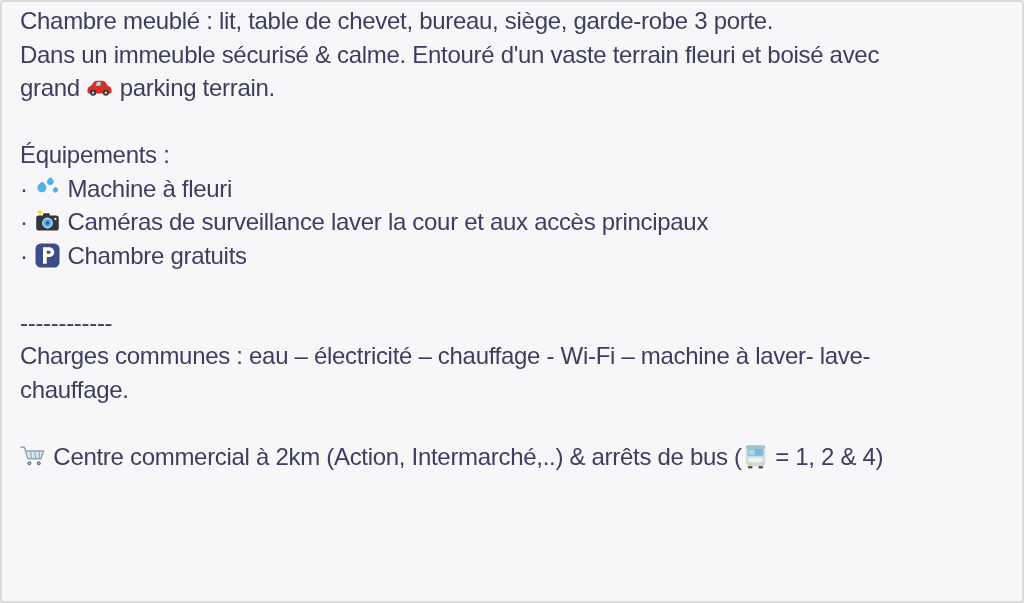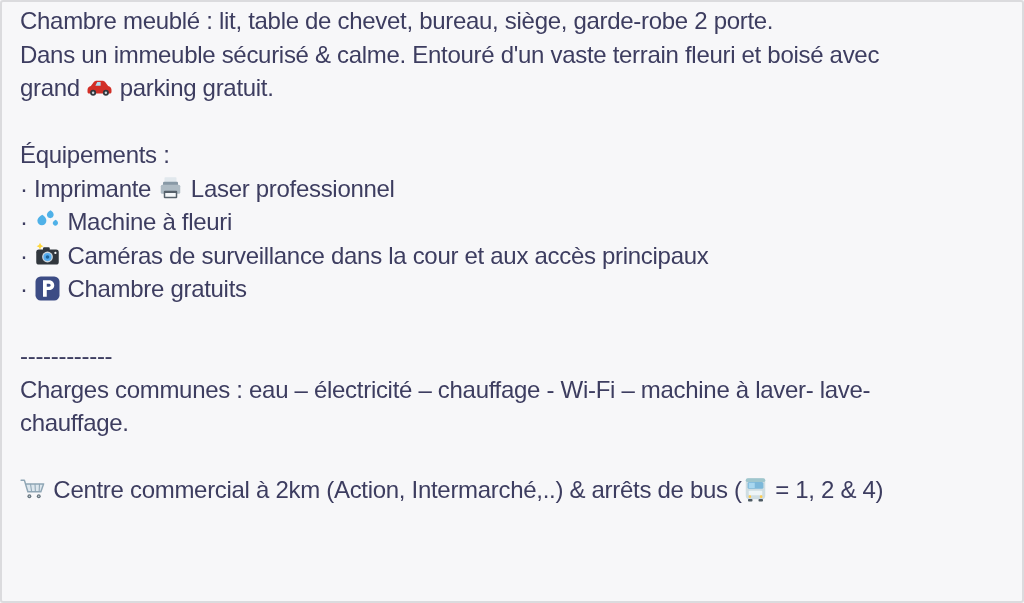--- a/index.html
+++ b/index.html
@@ -34,53 +34,46 @@
     vertical-align: -5px;
     line-height: 27px;
   }
   .emoji svg { width: 100%; height: 100%; display: block; }
 </style>
 </head>
 <body>
 
 <div class="panel">
   <div>
-      <div class="line"><span class="run">Chambre meublé : lit, table de chevet, bureau, siège, garde-robe 2 porte.</span></div>
+      <div class="line"><span class="run">Chambre meublé : lit, table de chevet, bureau, siège, garde-robe 3 porte.</span></div>
       <div class="line"><span class="run">Dans un immeuble sécurisé &amp; calme. Entouré d'un vaste terrain fleuri et boisé avec</span></div>
       <div class="line"><span class="run">grand </span><span class="emoji" role="img" aria-label="🚗"><svg viewBox="0 0 36 36">
             <path fill="#d22f27" d="M34 21c0-2.5-2-4.6-4.5-5.1l-3.7-4.9c-1-1.3-2.5-2-4.2-2h-7.2c-1.7 0-3.2.7-4.2 2l-3.7 4.9C4 16.4 2 18.5 2 21v3c0 1.1.9 2 2 2h28c1.1 0 2-.9 2-2z"></path>
             <path fill="#aee0f2" d="M12.5 15.5l2.5-5h4.5v5z"></path>
             <circle cx="9.5" cy="25" r="4" fill="#31373d"></circle>
             <circle cx="26.5" cy="25" r="4" fill="#31373d"></circle>
             <circle cx="9.5" cy="25" r="1.6" fill="#ccd6dd"></circle>
             <circle cx="26.5" cy="25" r="1.6" fill="#ccd6dd"></circle>
-          </svg></span><span class="run"> parking gratuit.</span></div>
+          </svg></span><span class="run"> parking terrain.</span></div>
       <div class="line"></div>
       <div class="line"><span class="run">Équipements :</span></div>
-      <div class="line"><span class="run">· Imprimante </span><span class="emoji" role="img" aria-label="🖨️"><svg viewBox="0 0 36 36">
-            <rect x="10" y="3" width="16" height="8" rx="1" fill="#e1e8ed"></rect>
-            <rect x="8" y="9" width="20" height="5" rx="1.5" fill="#8899a6"></rect>
-            <rect x="5" y="13" width="26" height="12" rx="2" fill="#aebbc4"></rect>
-            <rect x="9" y="21" width="18" height="10" rx="1.5" fill="#55606a"></rect>
-            <rect x="11" y="24" width="14" height="5" fill="#f5f8fa"></rect>
-          </svg></span><span class="run"> Laser professionnel</span></div>
       <div class="line"><span class="run">· </span><span class="emoji" role="img" aria-label="💦"><svg viewBox="0 0 36 36">
             <path fill="#4fb1e8" d="M11 9c3.5 2.2 5.5 5 5.5 8 0 3.3-2.7 6-6 6s-6-2.7-6-6c0-3 2.7-5.8 6.5-8z"></path>
             <path fill="#4fb1e8" d="M22 3c2.6 1.6 4.2 3.7 4.2 6 0 2.5-2 4.5-4.5 4.5s-4.5-2-4.5-4.5c0-2.3 2.1-4.4 4.8-6z"></path>
             <path fill="#4fb1e8" d="M29 15.5c1.9 1.2 3 2.8 3 4.5 0 1.9-1.6 3.5-3.5 3.5S25 21.9 25 20c0-1.7 1.6-3.3 4-4.5z"></path>
           </svg></span><span class="run"> Machine à fleuri</span></div>
       <div class="line"><span class="run">· </span><span class="emoji" role="img" aria-label="📸"><svg viewBox="0 0 36 36">
             <path fill="#ffd83d" d="M8 1l1.4 3.1L12.5 5.5 9.4 7 8 10.2 6.6 7 3.5 5.5 6.6 4.1z"></path>
             <rect x="12" y="7" width="9" height="5" rx="1.5" fill="#31373d"></rect>
             <rect x="3" y="10" width="30" height="20" rx="3.5" fill="#31373d"></rect>
             <circle cx="18" cy="20" r="7.2" fill="#ccd6dd"></circle>
             <circle cx="18" cy="20" r="5.4" fill="#55acee"></circle>
             <circle cx="18" cy="20" r="2.4" fill="#1c6399"></circle>
             <circle cx="28.5" cy="14.5" r="1.5" fill="#f5f8fa"></circle>
-          </svg></span><span class="run"> Caméras de surveillance dans la cour et aux accès principaux</span></div>
+          </svg></span><span class="run"> Caméras de surveillance laver la cour et aux accès principaux</span></div>
       <div class="line"><span class="run">· </span><span class="emoji" role="img" aria-label="🅿️"><svg viewBox="0 0 36 36">
             <rect x="2" y="2" width="32" height="32" rx="7" fill="#3c4c85"></rect>
             <path fill="#ffffff" d="M12 29V7h8.2c3.8 0 6.8 2.9 6.8 6.5S24 20 20.2 20H17v9zm5-13.5h3.2c1.2 0 2-1 2-2s-.8-2-2-2H17z"></path>
           </svg></span><span class="run"> Chambre gratuits</span></div>
       <div class="line"></div>
       <div class="line"><span class="run">------------</span></div>
       <div class="line"><span class="run">Charges communes : eau – électricité – chauffage - Wi-Fi – machine à laver- lave-</span></div>
       <div class="line"><span class="run">chauffage.</span></div>
       <div class="line"></div>
       <div class="line"><span class="emoji" role="img" aria-label="🛒"><svg viewBox="0 0 36 36">

